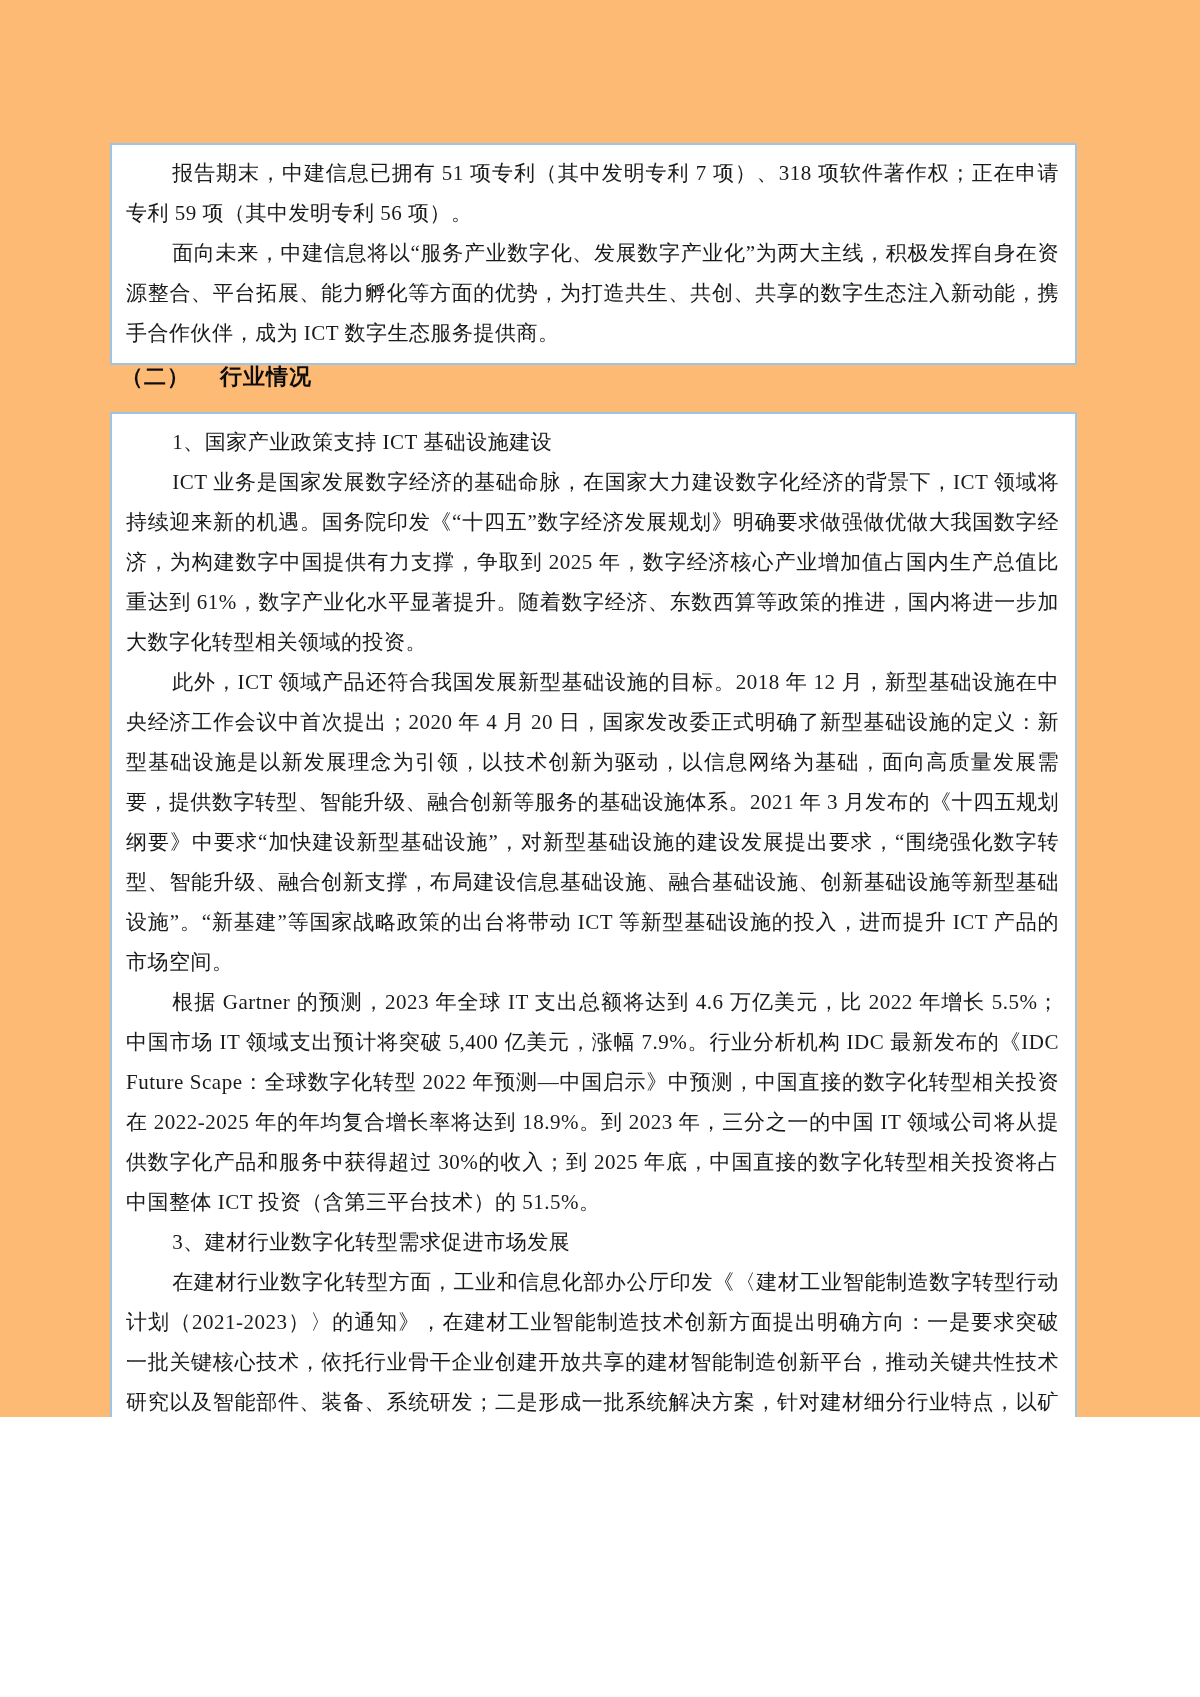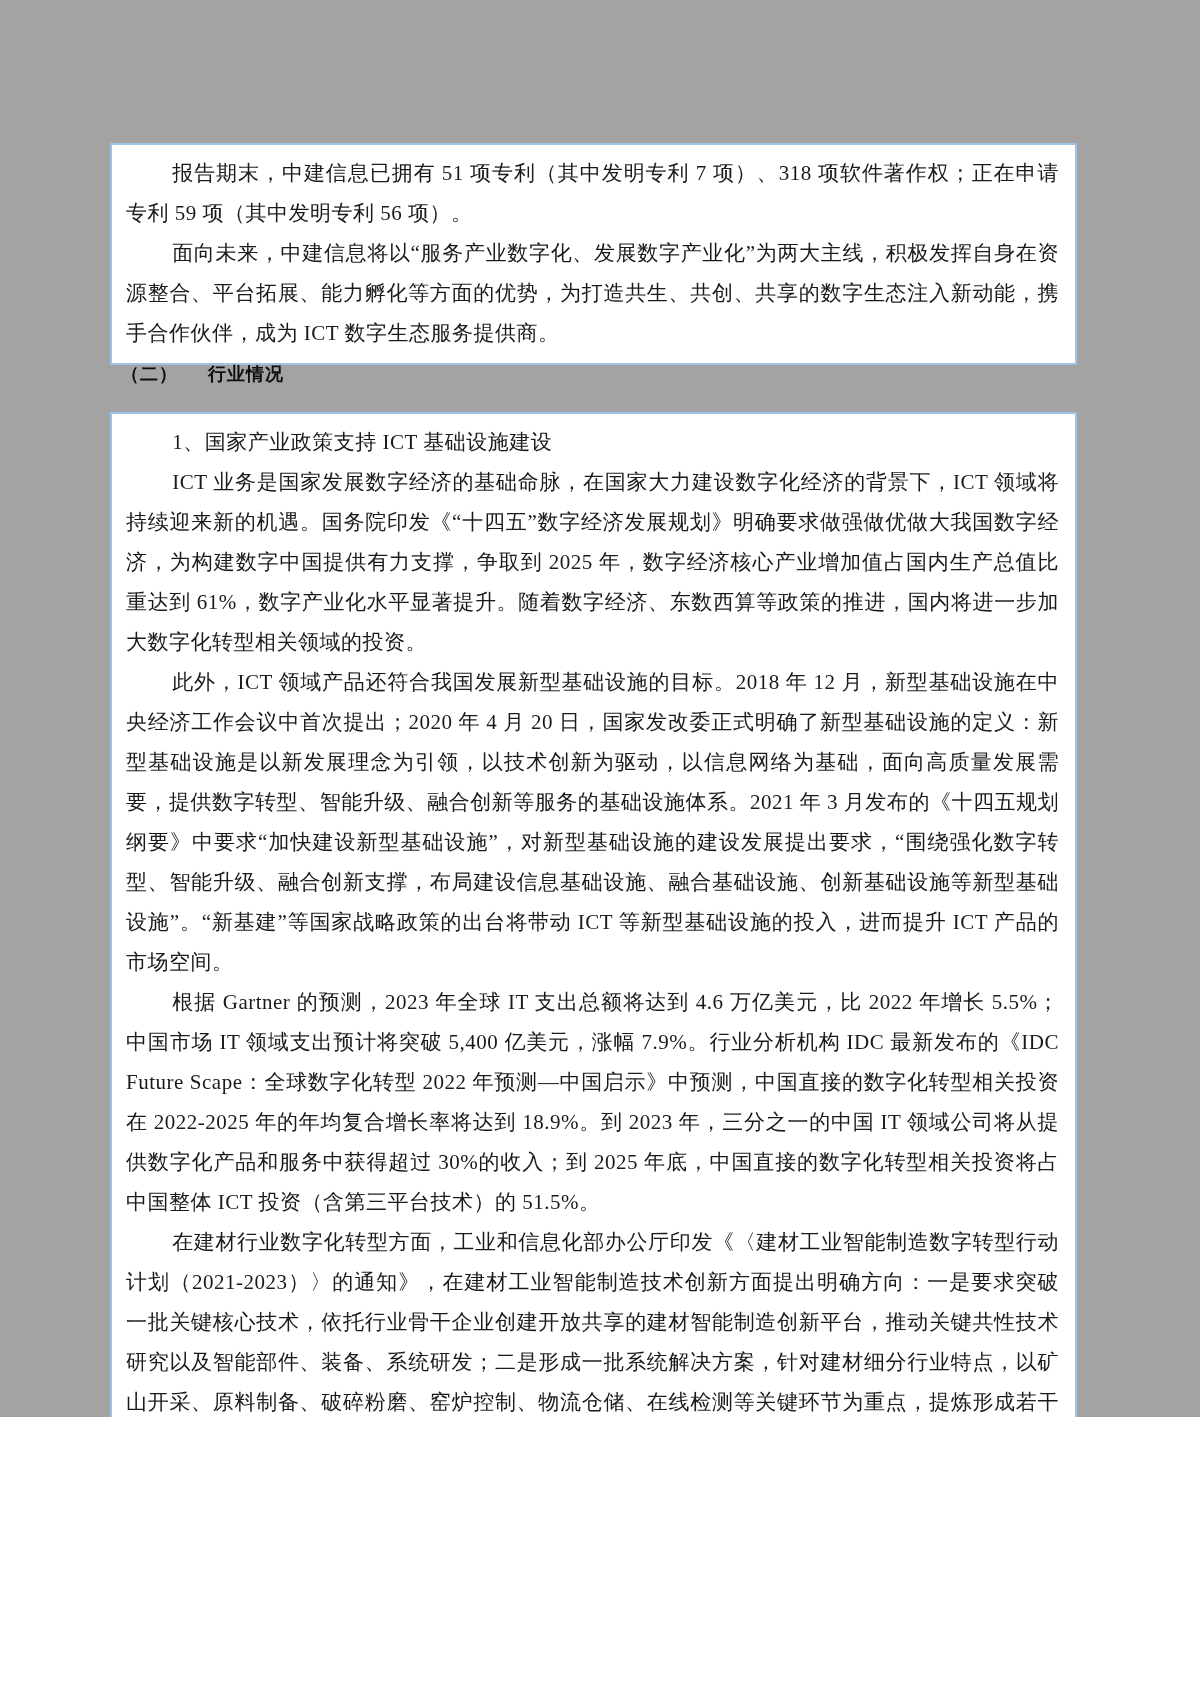--- a/index.html
+++ b/index.html
@@ -1,21 +1,21 @@
 <!DOCTYPE html>
 <html lang="zh"><head>
 <meta charset="utf-8">
 <style>
   * { margin: 0; padding: 0; box-sizing: border-box; }
   html, body { background: #ffffff; }
   .page {
     position: relative;
     width: 1200px;
     height: 1417px;
-    background: #a3a3a3;
+    background: #fdba74;
     font-family: "Liberation Serif", "DejaVu Serif", serif;
     color: #1a1a1a;
     overflow: hidden;
   }
   .textbox {
     position: absolute;
     left: 110px;
     width: 967px;
     border: 2px solid #9dc3e6;
     background: #ffffff;
@@ -28,21 +28,21 @@
     line-height: 40px;
     text-align: justify;
     text-indent: 2.2em;
     color: #1a1a1a;
     letter-spacing: 0.5px;
   }
   .section-heading {
     position: absolute;
     left: 121px;
     top: 362px;
-    font-size: 18px;
+    font-size: 22px;
     font-weight: bold;
     color: #0d0d0d;
     letter-spacing: 1px;
   }
   .section-heading .title { margin-left: 30px; }
 </style>
 </head>
 <body>
 
 <div class="page">
@@ -54,16 +54,17 @@
 
   <div class="section-heading">
     <span class="number">（二）</span><span class="title">行业情况</span>
   </div>
 
   <div class="textbox box-industry">
     <p class="para">1、国家产业政策支持 ICT 基础设施建设</p>
     <p class="para">ICT 业务是国家发展数字经济的基础命脉，在国家大力建设数字化经济的背景下，ICT 领域将持续迎来新的机遇。国务院印发《“十四五”数字经济发展规划》明确要求做强做优做大我国数字经济，为构建数字中国提供有力支撑，争取到 2025 年，数字经济核心产业增加值占国内生产总值比重达到 61%，数字产业化水平显著提升。随着数字经济、东数西算等政策的推进，国内将进一步加大数字化转型相关领域的投资。</p>
     <p class="para">此外，ICT 领域产品还符合我国发展新型基础设施的目标。2018 年 12 月，新型基础设施在中央经济工作会议中首次提出；2020 年 4 月 20 日，国家发改委正式明确了新型基础设施的定义：新型基础设施是以新发展理念为引领，以技术创新为驱动，以信息网络为基础，面向高质量发展需要，提供数字转型、智能升级、融合创新等服务的基础设施体系。2021 年 3 月发布的《十四五规划纲要》中要求“加快建设新型基础设施”，对新型基础设施的建设发展提出要求，“围绕强化数字转型、智能升级、融合创新支撑，布局建设信息基础设施、融合基础设施、创新基础设施等新型基础设施”。“新基建”等国家战略政策的出台将带动 ICT 等新型基础设施的投入，进而提升 ICT 产品的市场空间。</p>
     <p class="para">根据 Gartner 的预测，2023 年全球 IT 支出总额将达到 4.6 万亿美元，比 2022 年增长 5.5%；中国市场 IT 领域支出预计将突破 5,400 亿美元，涨幅 7.9%。行业分析机构 IDC 最新发布的《IDC Future Scape：全球数字化转型 2022 年预测—中国启示》中预测，中国直接的数字化转型相关投资在 2022-2025 年的年均复合增长率将达到 18.9%。到 2023 年，三分之一的中国 IT 领域公司将从提供数字化产品和服务中获得超过 30%的收入；到 2025 年底，中国直接的数字化转型相关投资将占中国整体 ICT 投资（含第三平台技术）的 51.5%。</p>
+    <p class="para">3、建材行业数字化转型需求促进市场发展</p>
     <p class="para">在建材行业数字化转型方面，工业和信息化部办公厅印发《〈建材工业智能制造数字转型行动计划（2021-2023）〉的通知》，在建材工业智能制造技术创新方面提出明确方向：一是要求突破一批关键核心技术，依托行业骨干企业创建开放共享的建材智能制造创新平台，推动关键共性技术研究以及智能部件、装备、系统研发；二是形成一批系统解决方案，针对建材细分行业特点，以矿山开采、原料制备、破碎粉磨、窑炉控制、物流仓储、在线检测等关键环节为重点，提炼形成若干套具</p>
   </div>
 
 </div>
 
 </body></html>

